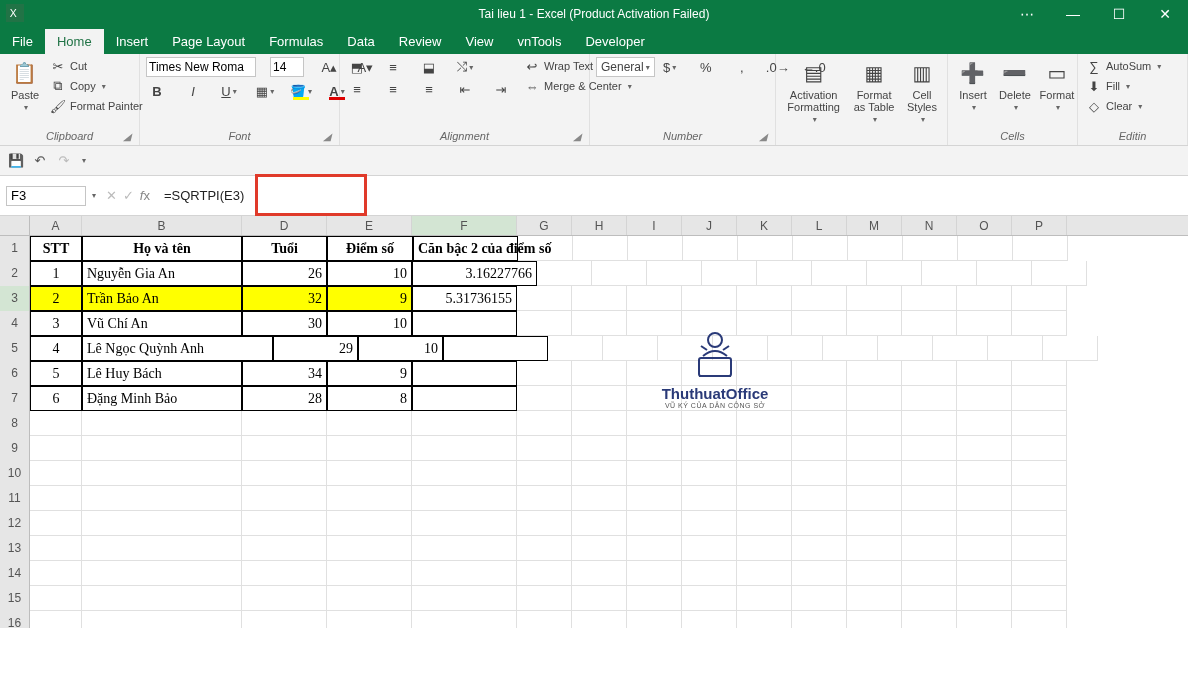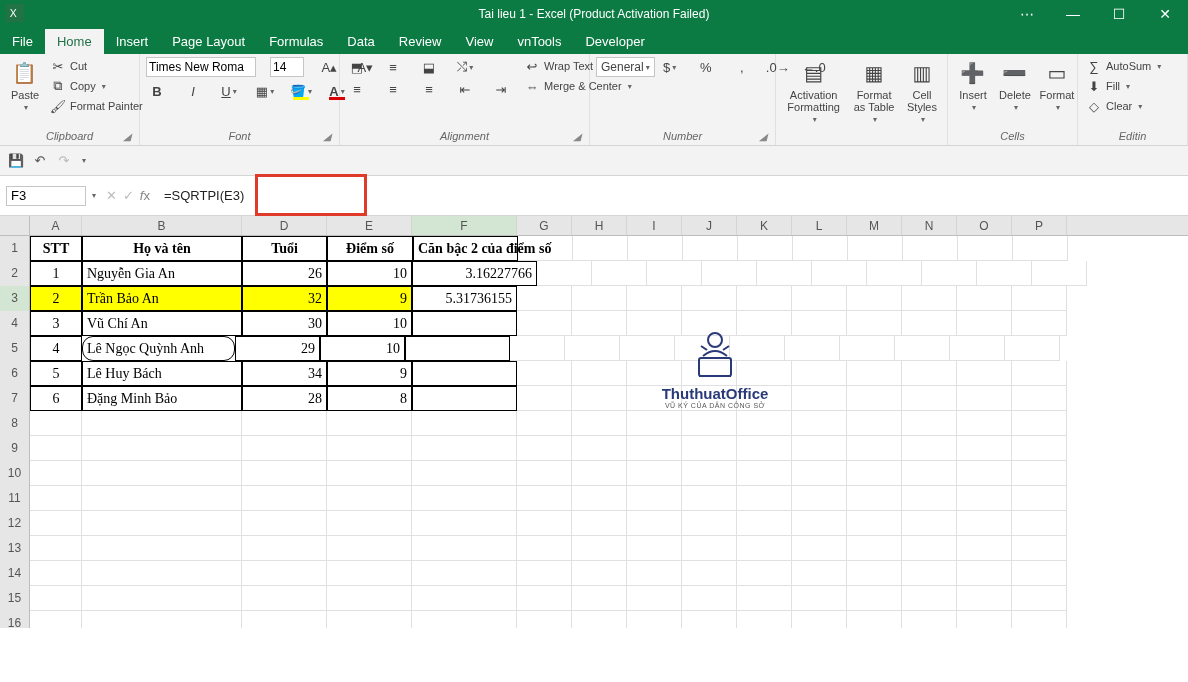--- a/index.html
+++ b/index.html
@@ -384,21 +384,21 @@
           <div class="cell" style="width: 55px;"></div>
           <div class="cell" style="width: 55px;"></div>
           <div class="cell" style="width: 55px;"></div>
           <div class="cell" style="width: 55px;"></div>
           <div class="cell" style="width: 55px;"></div>
           <div class="cell" style="width: 55px;"></div>
           <div class="cell" style="width: 55px;"></div>
         </div>
         <div class="row">
           <div class="cell br ctr" style="width: 52px;">4</div>
-          <div class="cell br" style="width: 153px; border-radius: 11px;">Lê Ngọc Quỳnh Anh</div>
+          <div class="cell br" style="width: 191px;">Lê Ngọc Quỳnh Anh</div>
           <div class="cell br num" style="width: 85px;">29</div>
           <div class="cell br num" style="width: 85px;">10</div>
           <div class="cell br num" style="width: 105px;"></div>
           <div class="cell" style="width: 55px;"></div>
           <div class="cell" style="width: 55px;"></div>
           <div class="cell" style="width: 55px;"></div>
           <div class="cell" style="width: 55px;"></div>
           <div class="cell" style="width: 55px;"></div>
           <div class="cell" style="width: 55px;"></div>
           <div class="cell" style="width: 55px;"></div>

